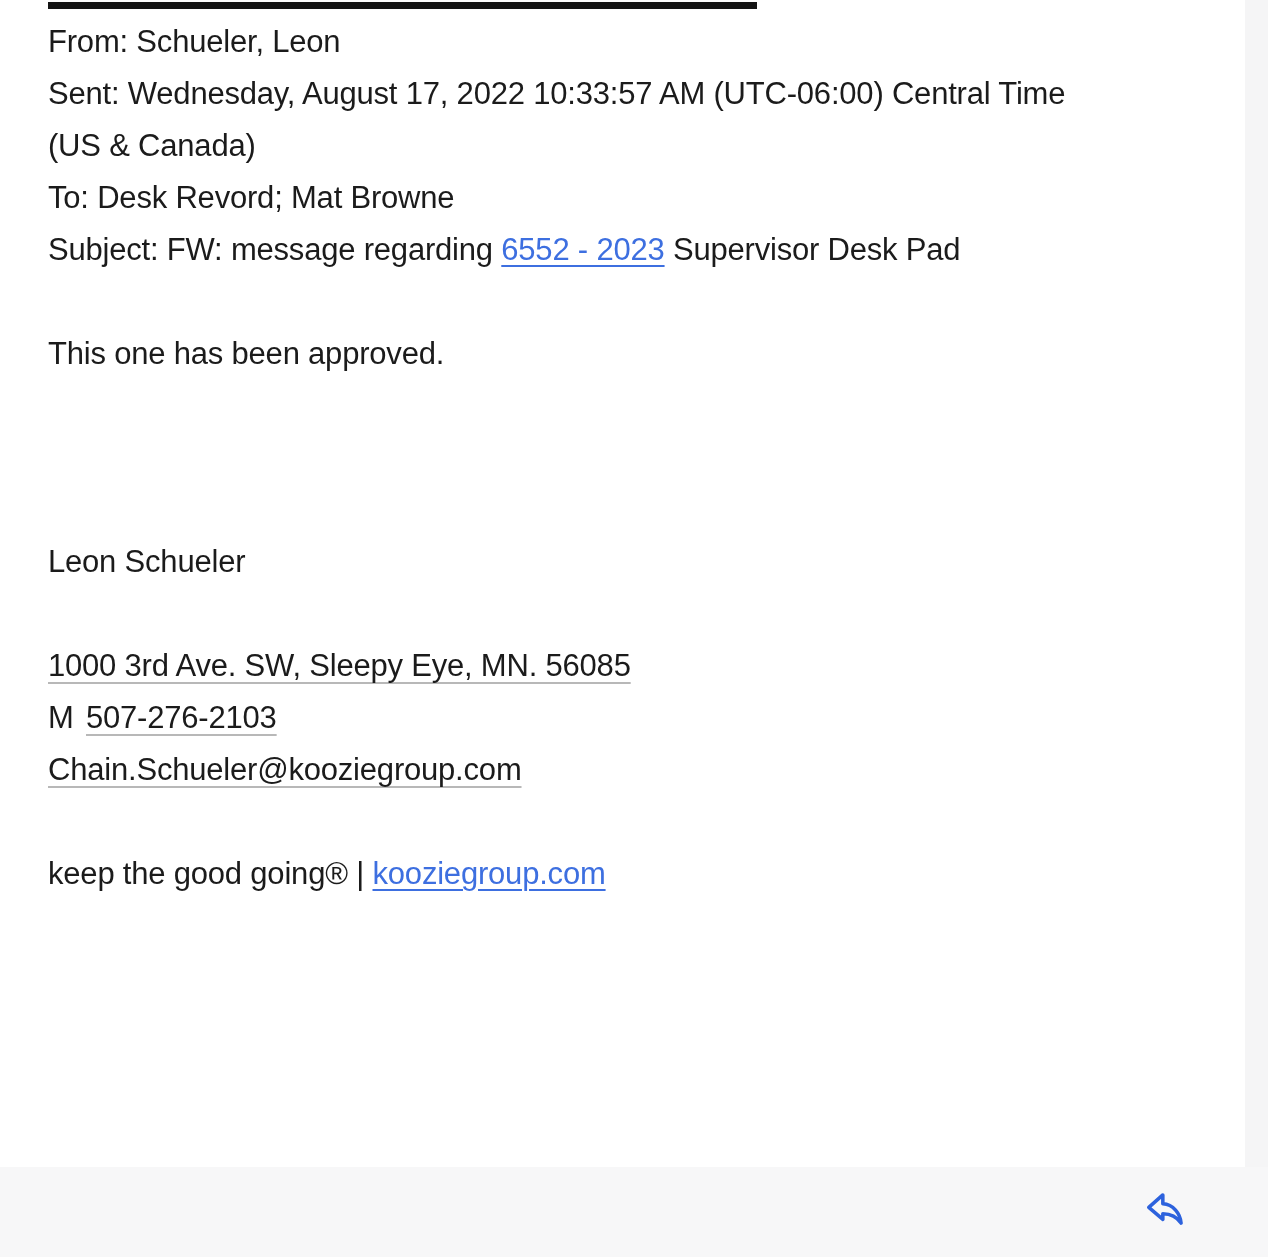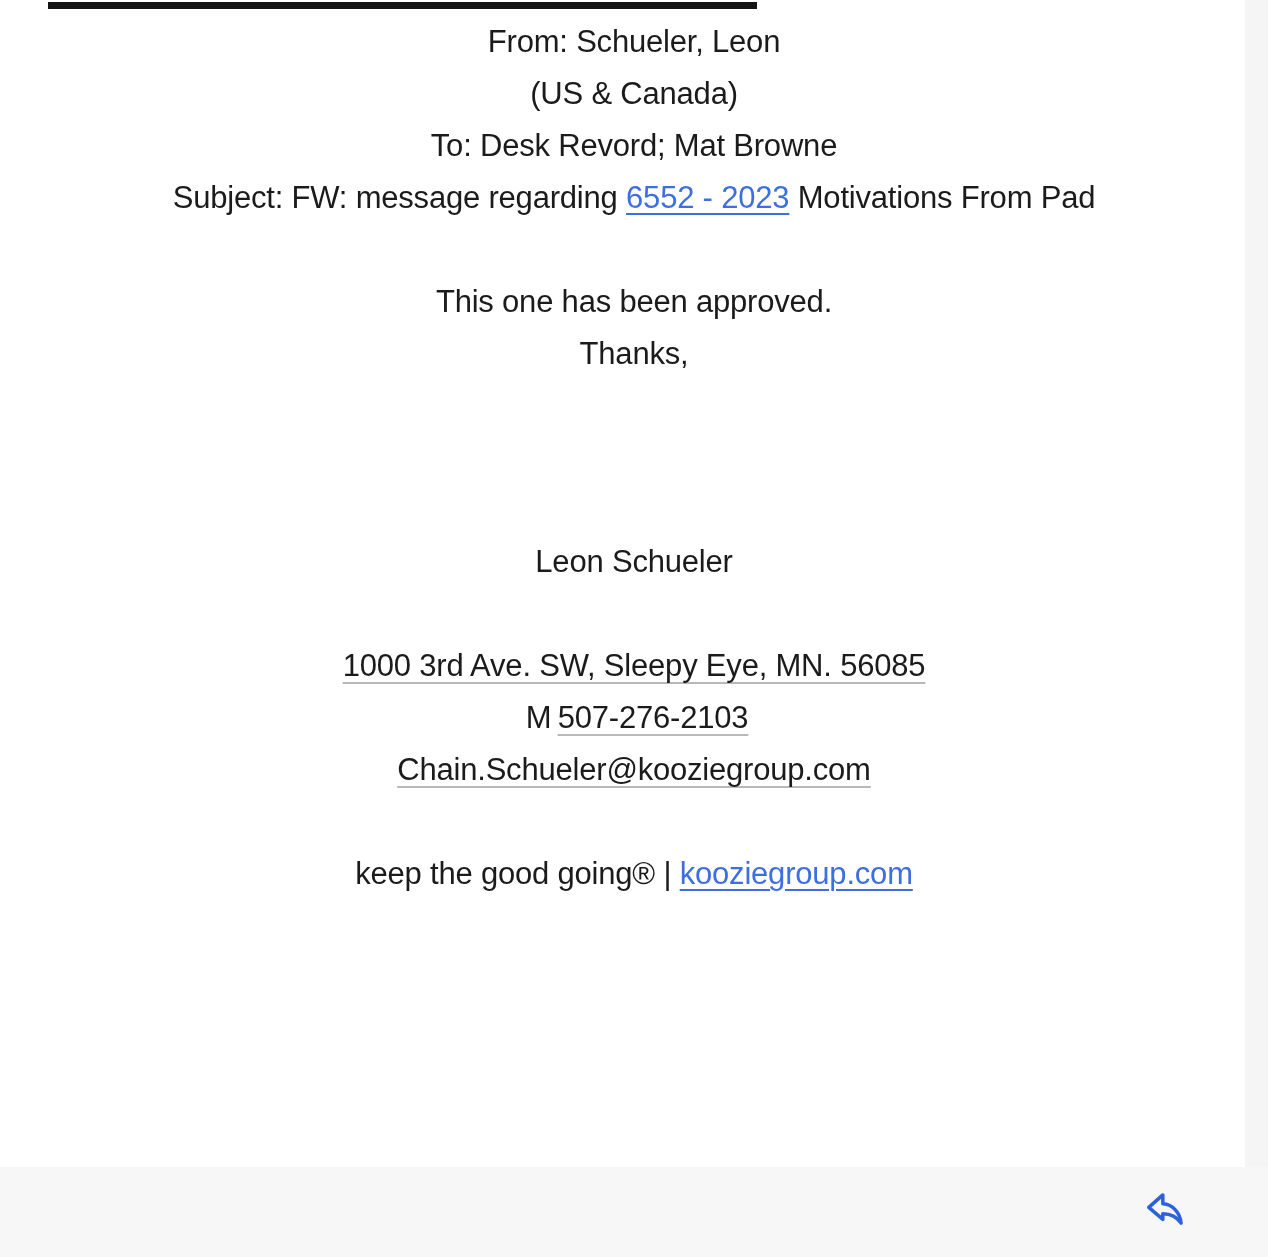--- a/index.html
+++ b/index.html
@@ -26,21 +26,20 @@
     width:709px;height:7px;
     background:var(--divider-black);
   }
   .content{
     position:absolute;
     left:48px;top:16px;
     width:1172px;
     font-size:31px;
     line-height:52px;
     letter-spacing:-0.2px;
-    text-align:center;
   }
   .content p{
     margin:0;
     height:52px;
     white-space:nowrap;
   }
   .spacer-1{height:52px;}
   .spacer-3{height:156px;}
   a{cursor:pointer;}
   .link-blue{
@@ -84,28 +83,28 @@
   }
   .reply-btn svg{display:block;width:50px;height:46px;}
 </style>
 </head>
 <body>
 
 <div class="divider-top"></div>
 
 <main class="content">
   <p>From: Schueler, Leon</p>
+  <p>Sent: Wednesday, August 17, 2022 10:33:57 AM (UTC-06:00) Central Time</p>
   <p>(US &amp; Canada)</p>
   <p>To: Desk Revord; Mat Browne</p>
-  <p><span>Subject: FW: message regarding </span><a class="link-blue">6552 - 2023</a><span> Motivations From Pad</span></p>
+  <p><span>Subject: FW: message regarding </span><a class="link-blue">6552 - 2023</a><span> Supervisor Desk Pad</span></p>
 
   <div class="spacer-1"></div>
 
   <p>This one has been approved.</p>
-  <p>Thanks,</p>
 
   <div class="spacer-3"></div>
 
   <p>Leon Schueler</p>
 
   <div class="spacer-1"></div>
 
   <p><a class="link-dark">1000 3rd Ave. SW, Sleepy Eye, MN. 56085</a></p>
   <p><span class="tel-label">M</span><a class="link-dark">507-276-2103</a></p>
   <p><a class="link-dark">Chain.Schueler@kooziegroup.com</a></p>

